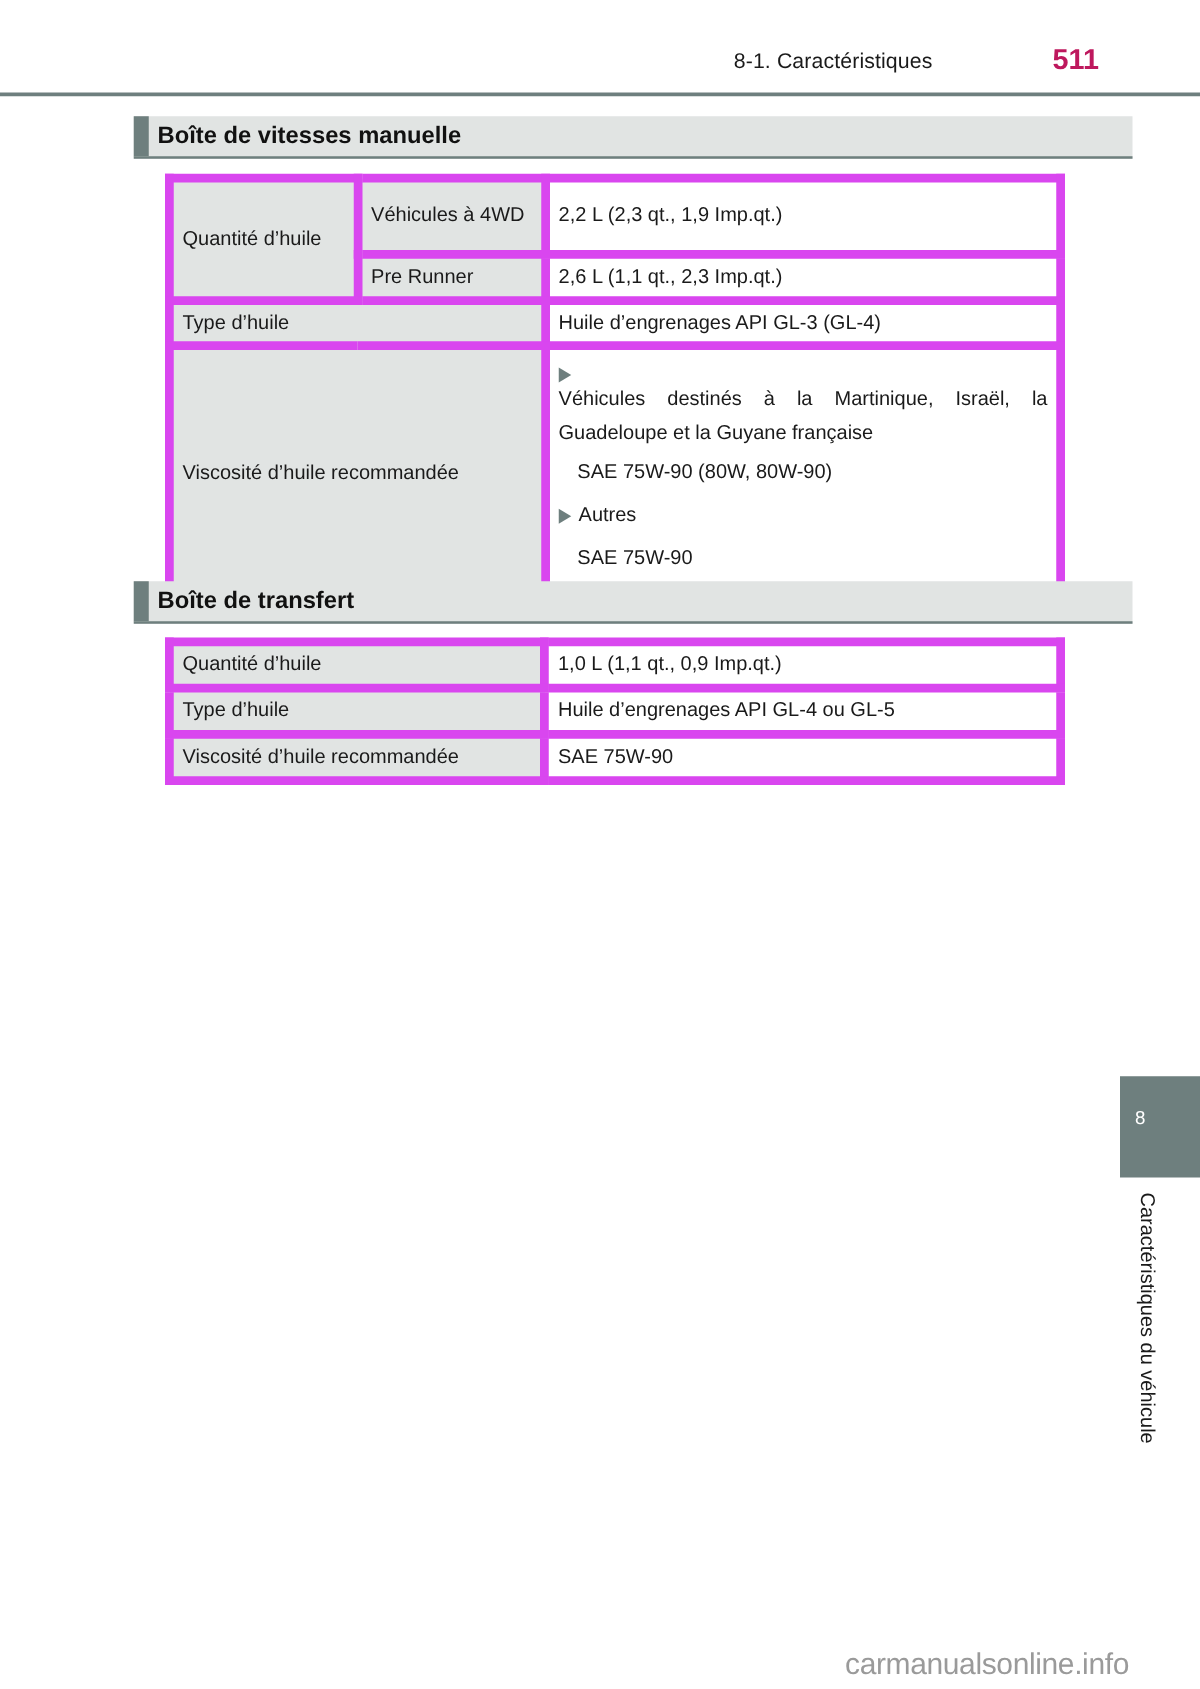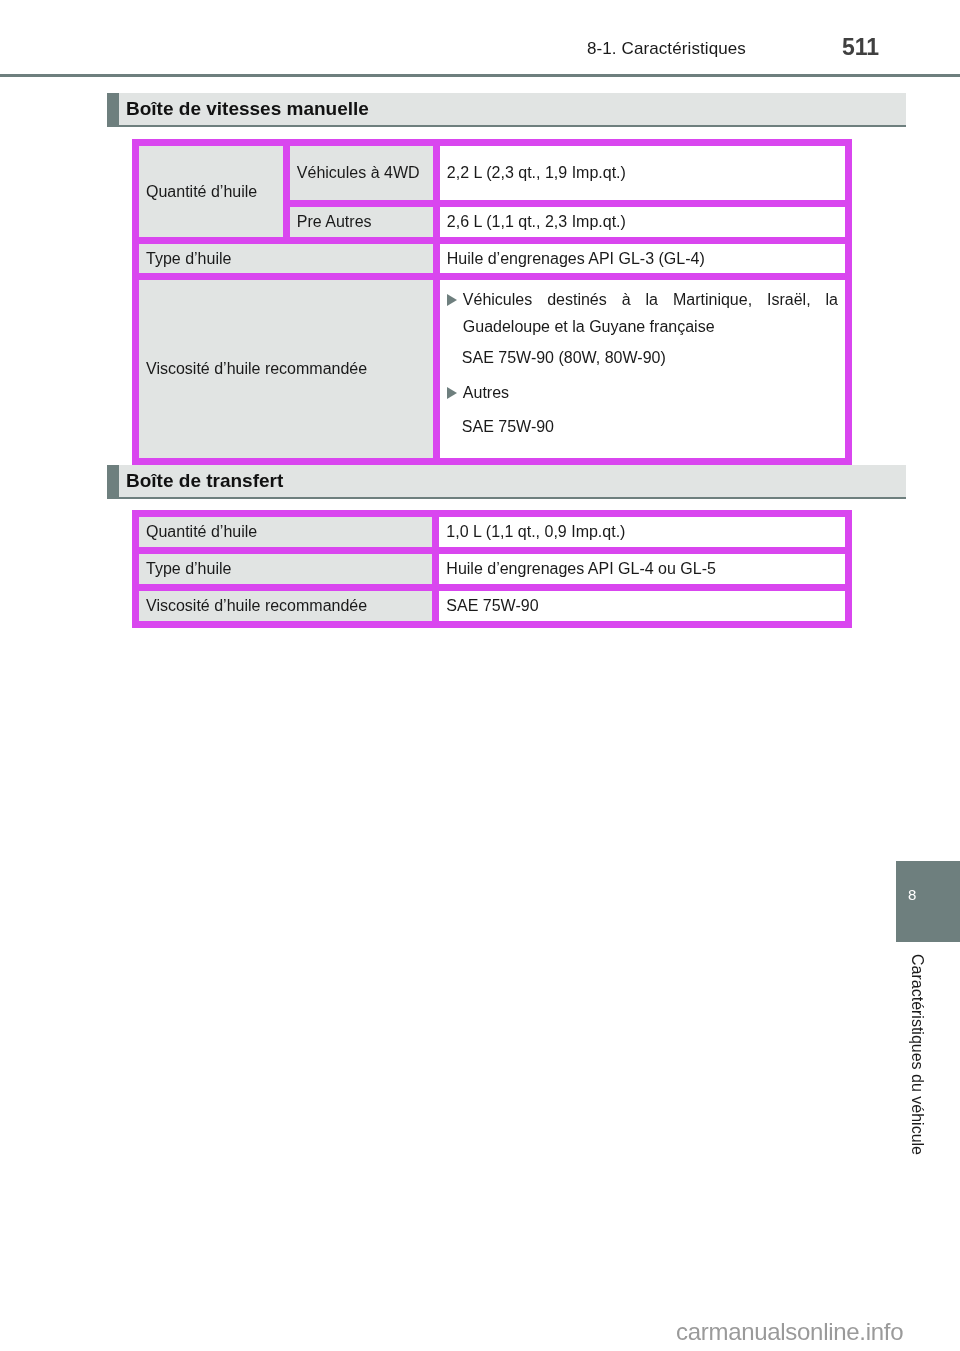--- a/index.html
+++ b/index.html
@@ -7,21 +7,21 @@
       width: 960px; height: 1351px; position: relative; overflow: hidden;
       background: #ffffff; color: #111;
       font-family: "Liberation Sans", "DejaVu Sans", sans-serif;
     }
     .header-section {
       position: absolute; left: 587px; top: 39px;
       font-size: 17px; color: #1a1a1a; letter-spacing: 0.1px;
     }
     .header-page {
       position: absolute; left: 842px; top: 34px;
-      font-size: 23px; font-weight: bold; color: #404040;
+      font-size: 23px; font-weight: bold; color: #be185d;
     }
     .header-rule {
       position: absolute; left: 0; top: 74px; width: 960px; height: 3px;
       background: #6e7f7e;
     }
     .section-head {
       position: absolute; left: 107px; width: 799px; height: 32px;
       background: #e1e4e3; border-bottom: 2px solid #6e7f7e;
     }
     .section-head .bar {
@@ -87,31 +87,31 @@
       <col style="width:151px">
       <col style="width:417px">
     </colgroup>
   <tbody>
       <tr style="height:61px;">
     <td class="lab" rowspan="2">Quantité d’huile</td>
     <td class="lab">Véhicules à 4WD</td>
     <td class="val">2,2 L (2,3 qt., 1,9 Imp.qt.)</td>
   </tr>
   <tr style="height:37px;">
-    <td class="lab">Pre Autres</td>
+    <td class="lab">Pre Runner</td>
     <td class="val">2,6 L (1,1 qt., 2,3 Imp.qt.)</td>
   </tr>
   <tr style="height:36px;">
     <td class="lab" colspan="2">Type d’huile</td>
     <td class="val">Huile d’engrenages API GL-3 (GL-4)</td>
   </tr>
   <tr style="height:164px;">
     <td class="lab" colspan="2">Viscosité d’huile recommandée</td>
     <td class="val" style="padding-top:6px;padding-bottom:6px;">
-      <div class="bullet-line" style="line-height:27px;">
+      <div class="bullet-line" style="line-height:27px;flex-direction:column;">
         <span class="tri" style="margin-top:8px;"></span>
         <span>Véhicules destinés à la Martinique, Israël, la Guadeloupe et la Guyane française</span>
       </div>
       <p class="vis-p" style="margin-top:8px;line-height:20px;">SAE 75W-90 (80W, 80W-90)</p>
       <div class="bullet-line" style="margin-top:2px;line-height:20px;">
         <span class="tri" style="margin-top:4px;"></span>
         <span>Autres</span>
       </div>
       <p class="vis-p" style="margin-top:14px;line-height:20px;">SAE 75W-90</p>
     </td>

